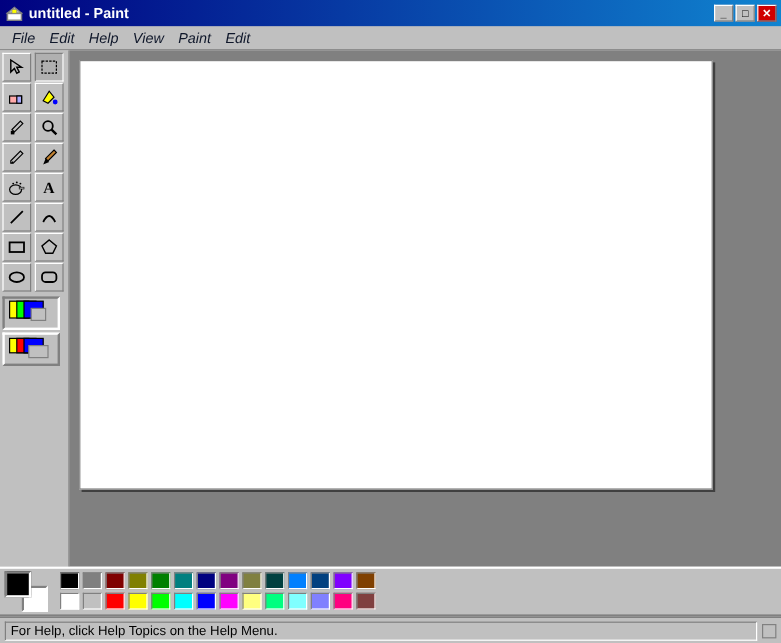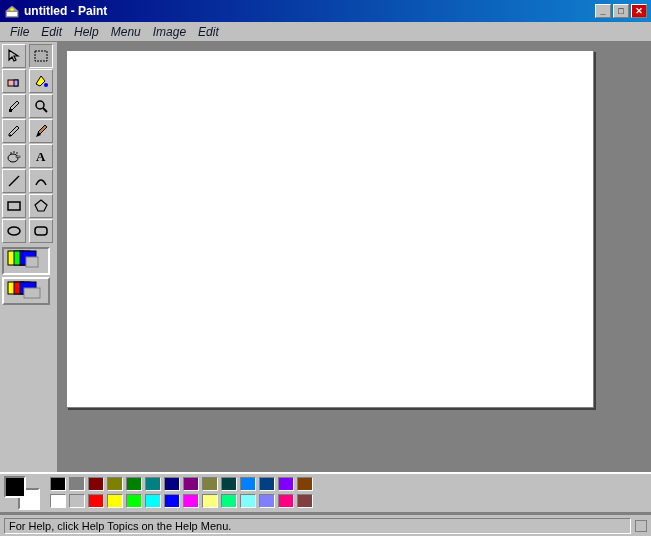--- a/index.html
+++ b/index.html
@@ -248,22 +248,22 @@
     <div class="title-btn">_</div>
     <div class="title-btn">□</div>
     <div class="title-btn close">✕</div>
   </div>
 </div>
 
 <div id="menu-bar">
 <div class="menu-item">File</div>
     <div class="menu-item">Edit</div>
     <div class="menu-item">Help</div>
-    <div class="menu-item">Menu</div>
-    <div class="menu-item">Image</div>
+    <div class="menu-item">View</div>
+    <div class="menu-item">Paint</div>
     <div class="menu-item">Edit</div>
   </div>
 
 <div id="main-area">
 
   <div id="toolbar">
     <div id="tool-grid">
     <div class="tool-btn" title="Free Select">
           <svg viewBox="0 0 16 16">
             <path d="M3 2 L3 12 L6 9 L8 13 L10 12 L8 8 L12 8 Z" fill="none" stroke="black" stroke-width="1.2"></path>

